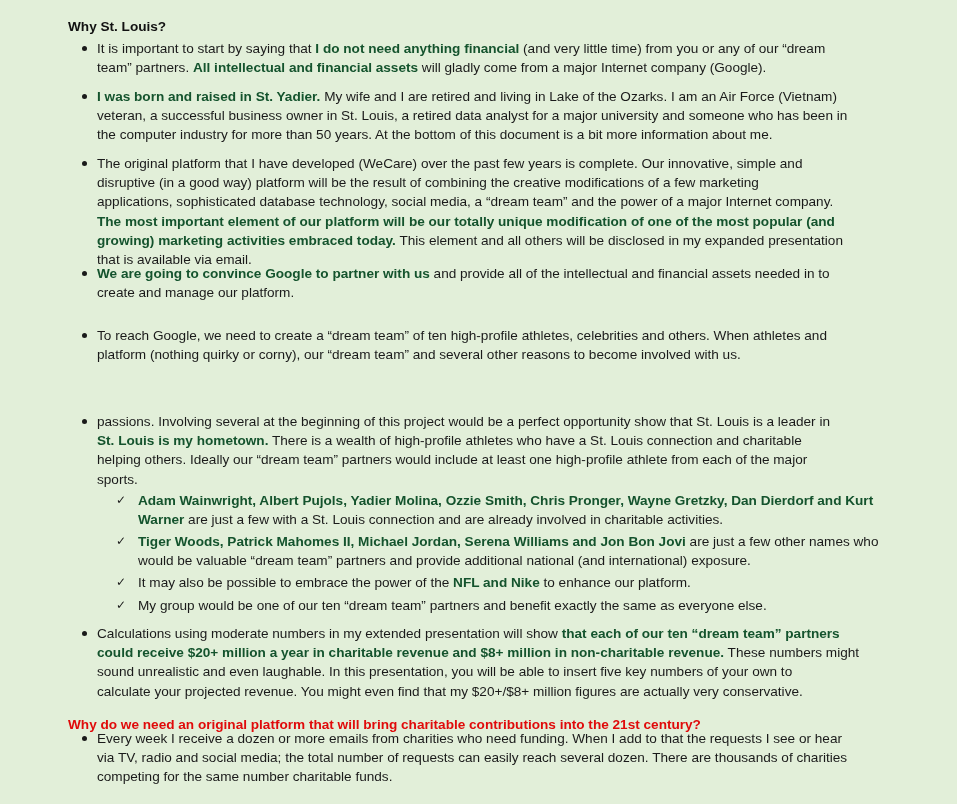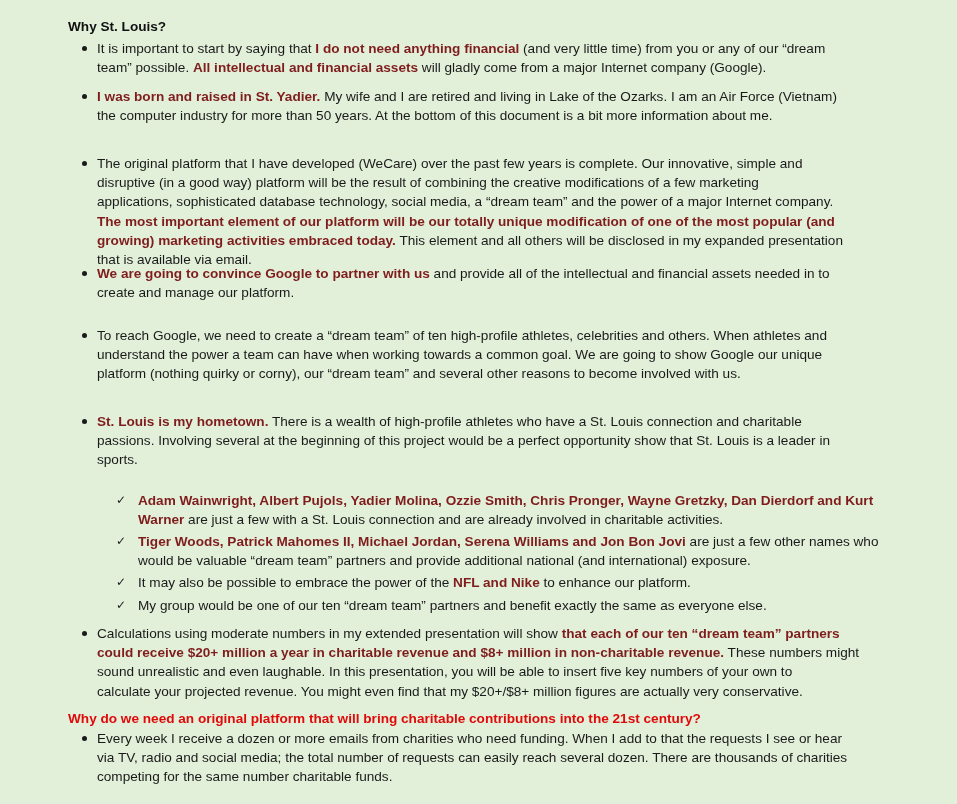--- a/index.html
+++ b/index.html
@@ -9,33 +9,33 @@
     font-family: "Liberation Sans", "DejaVu Sans", sans-serif;
     color: #1a1a1a;
   }
   .page { position: relative; width: 957px; height: 580px; }
   .heading {
     position: absolute; left: 68px;
     font-weight: bold; font-size: 13.6px; line-height: 19px;
     white-space: nowrap;
   }
   .heading.black { color: #111; }
-  .heading.red { color: #e00a0a; }
+  .heading.red { color: #e00a0a; margin-top: 6px; }
   .bullet {
     position: absolute; left: 82px; width: 860px;
     font-size: 13.6px; line-height: 19.2px;
   }
   .bullet .dot {
     position: absolute; left: 0; top: 7px;
     width: 5px; height: 5px; border-radius: 50%;
     background: #1a1a1a;
   }
   .bullet .body { margin-left: 15px; }
   .line { display: block; white-space: nowrap; }
-  .red { color: #7f1d1d; font-weight: bold; }
+  .red { color: #14532d; font-weight: bold; }
   .check {
     position: absolute; left: 116px; width: 820px;
     font-size: 13.6px; line-height: 19.2px;
   }
   .check .mark {
     position: absolute; left: 0; top: 0; font-size: 12px; color: #1a1a1a;
     font-family: "DejaVu Sans", sans-serif;
   }
   .check .body { margin-left: 22px; }
 </style>
@@ -43,28 +43,29 @@
 <body>
 
 <div class="page">
 
   <div class="heading black" style="top:17px">Why St. Louis?</div>
 
   <div class="bullet" style="top:39px">
     <span class="dot"></span>
     <div class="body">
         <span class="line"><span>It is important to start by saying that </span><span class="red">I do not need anything financial</span><span> (and very little time) from you or any of our “dream</span></span>
-        <span class="line"><span>team” possible. </span><span class="red">All intellectual and financial assets</span><span> will gladly come from a major Internet company (Google).</span></span>
+        <span class="line"><span>team” partners. </span><span class="red">All intellectual and financial assets</span><span> will gladly come from a major Internet company (Google).</span></span>
       </div>
   </div>
 
   <div class="bullet" style="top:87px">
     <span class="dot"></span>
     <div class="body">
         <span class="line"><span class="red">I was born and raised in St. Yadier.</span><span> My wife and I are retired and living in Lake of the Ozarks. I am an Air Force (Vietnam)</span></span>
+        <span class="line"><span>veteran, a successful business owner in St. Louis, a retired data analyst for a major university and someone who has been in</span></span>
         <span class="line"><span>the computer industry for more than 50 years. At the bottom of this document is a bit more information about me.</span></span>
       </div>
   </div>
 
   <div class="bullet" style="top:154px">
     <span class="dot"></span>
     <div class="body">
         <span class="line"><span>The original platform that I have developed (WeCare) over the past few years is complete. Our innovative, simple and</span></span>
         <span class="line"><span>disruptive (in a good way) platform will be the result of combining the creative modifications of a few marketing</span></span>
         <span class="line"><span>applications, sophisticated database technology, social media, a “dream team” and the power of a major Internet company.</span></span>
@@ -79,30 +80,30 @@
     <div class="body">
         <span class="line"><span class="red">We are going to convince Google to partner with us</span><span> and provide all of the intellectual and financial assets needed in to</span></span>
         <span class="line"><span>create and manage our platform.</span></span>
       </div>
   </div>
 
   <div class="bullet" style="top:326px">
     <span class="dot"></span>
     <div class="body">
         <span class="line"><span>To reach Google, we need to create a “dream team” of ten high-profile athletes, celebrities and others. When athletes and</span></span>
-        <span class="line"><span>understand the power a team can have when working towards a common goal. We are going to show Google our unique</span></span>
         <span class="line"><span>platform (nothing quirky or corny), our “dream team” and several other reasons to become involved with us.</span></span>
       </div>
   </div>
 
   <div class="bullet" style="top:412px">
     <span class="dot"></span>
     <div class="body">
+        <span class="line"><span>passions. Involving several at the beginning of this project would be a perfect opportunity show that St. Louis is a leader in</span></span>
         <span class="line"><span class="red">St. Louis is my hometown.</span><span> There is a wealth of high-profile athletes who have a St. Louis connection and charitable</span></span>
-        <span class="line"><span>passions. Involving several at the beginning of this project would be a perfect opportunity show that St. Louis is a leader in</span></span>
+        <span class="line"><span>helping others. Ideally our “dream team” partners would include at least one high-profile athlete from each of the major</span></span>
         <span class="line"><span>sports.</span></span>
       </div>
   </div>
 
   <div class="check" style="top:491px">
     <span class="mark">✓</span>
     <div class="body">
         <span class="line"><span class="red">Adam Wainwright, Albert Pujols, Yadier Molina, Ozzie Smith, Chris Pronger, Wayne Gretzky, Dan Dierdorf and Kurt</span></span>
         <span class="line"><span class="red">Warner</span><span> are just a few with a St. Louis connection and are already involved in charitable activities.</span></span>
       </div>

